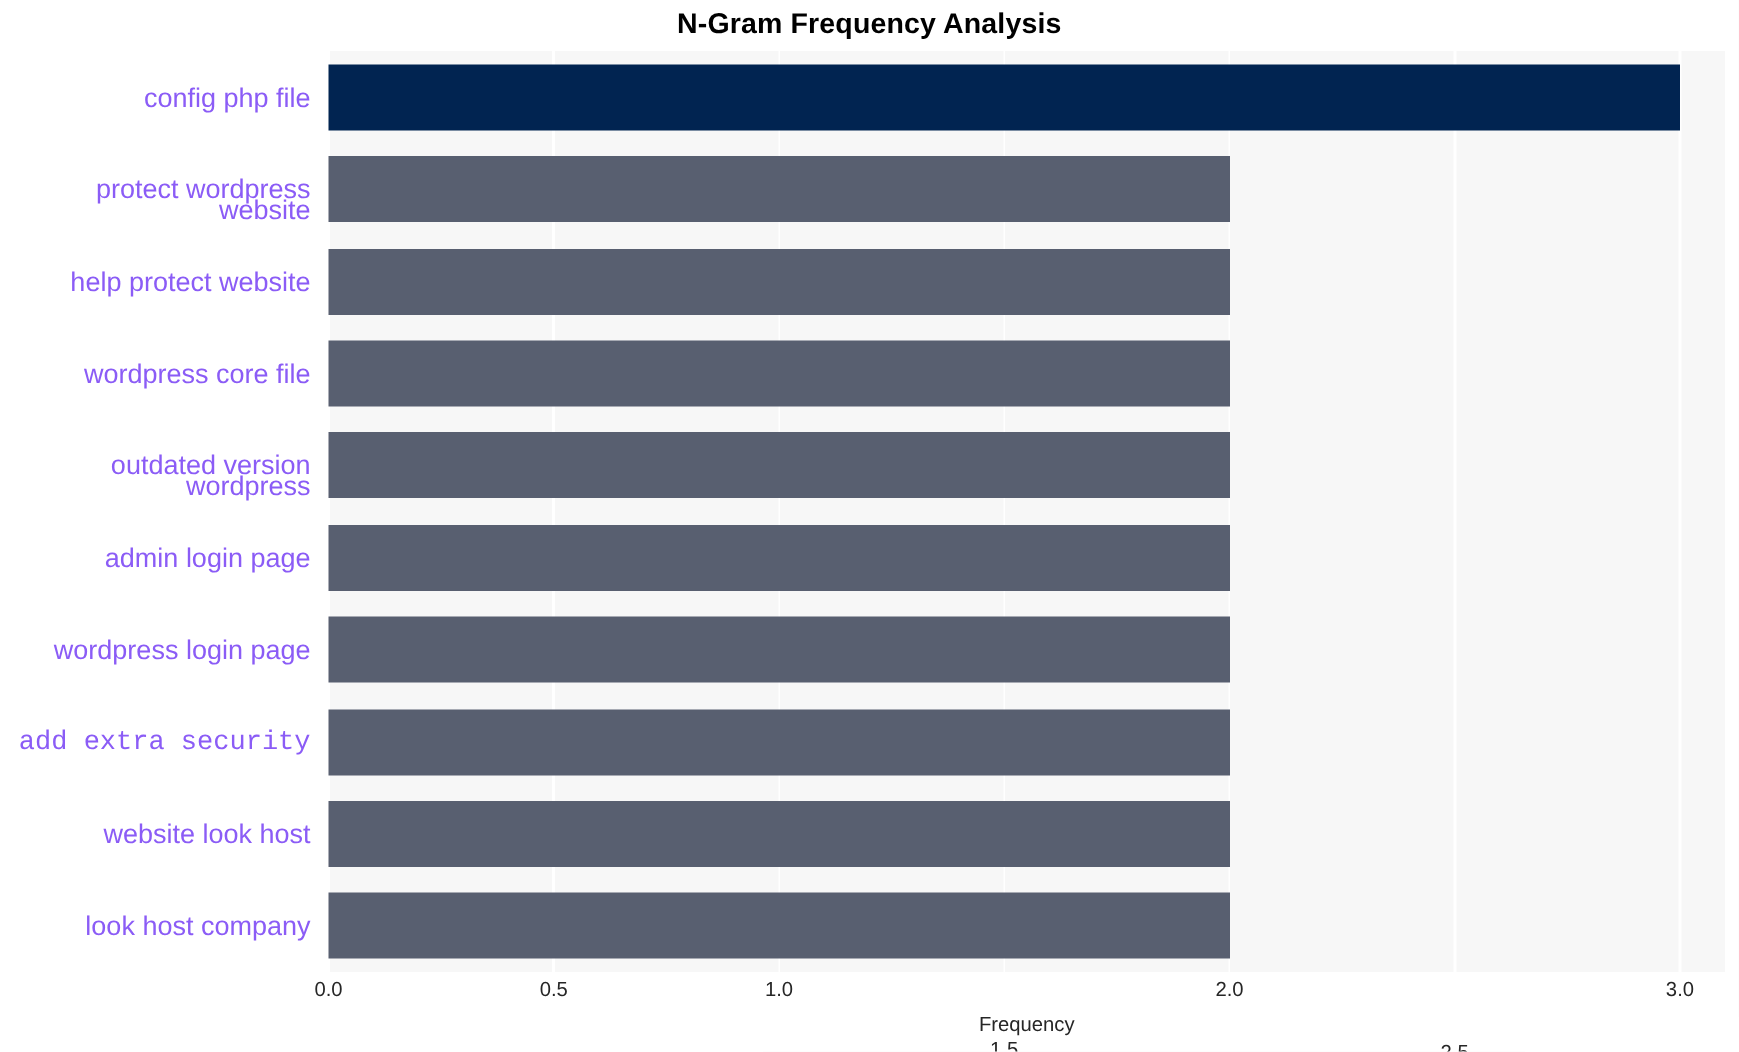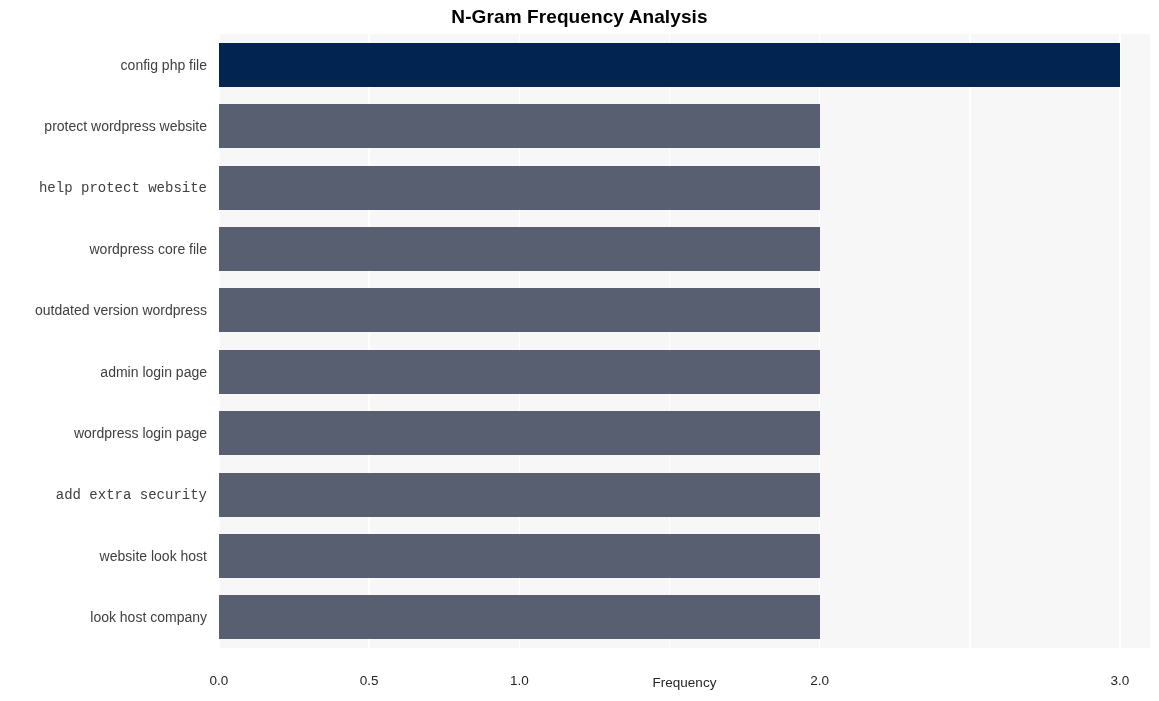--- a/index.html
+++ b/index.html
@@ -67,31 +67,31 @@
     left: 0;
     top: 34px;
     width: 213px;
     height: 614px;
   }
   .ylabel {
     position: absolute;
     right: 0;
     width: 213px;
     text-align: right;
-    font-size: 14px;
-    color: #404040;
+    font-size: 18px;
+    color: #8b5cf6;
     line-height: 14px;
     padding-right: 6px;
   }
 
   
   #xlabels-layer {
     position: absolute;
     left: 0;
-    top: 673px;
+    top: 652px;
     width: 1159px;
     height: 20px;
   }
   .xlabel {
     position: absolute;
     top: 0;
     transform: translateX(-50%);
     font-size: 13.5px;
     color: #262626;
     white-space: nowrap;
@@ -133,21 +133,21 @@
       <div class="bar" title="wordpress login page: 2" style="width: 600.645px; top: 377.1px; background: rgb(88, 95, 112);"></div>
       <div class="bar" title="add extra security: 2" style="width: 600.645px; top: 438.5px; background: rgb(88, 95, 112);"></div>
       <div class="bar" title="website look host: 2" style="width: 600.645px; top: 499.9px; background: rgb(88, 95, 112);"></div>
       <div class="bar" title="look host company: 2" style="width: 600.645px; top: 561.3px; background: rgb(88, 95, 112);"></div>
     </div>
 </div>
 
 <div id="ylabels-layer">
     <div class="ylabel" style="top: 23.7px;">config php file</div>
     <div class="ylabel" style="top: 85.1px; padding-left: 12px;">protect wordpress website</div>
-    <div class="ylabel" style="top: 146.5px; font-family: Liberation Mono, monospace;">help protect website</div>
+    <div class="ylabel" style="top: 146.5px;">help protect website</div>
     <div class="ylabel" style="top: 207.9px;">wordpress core file</div>
     <div class="ylabel" style="top: 269.3px;">outdated version wordpress</div>
     <div class="ylabel" style="top: 330.7px;">admin login page</div>
     <div class="ylabel" style="top: 392.1px;">wordpress login page</div>
     <div class="ylabel" style="top: 453.5px; font-family: Liberation Mono, monospace;">add extra security</div>
     <div class="ylabel" style="top: 514.9px;">website look host</div>
     <div class="ylabel" style="top: 576.3px;">look host company</div>
   </div>
 
 <div id="xlabels-layer">

